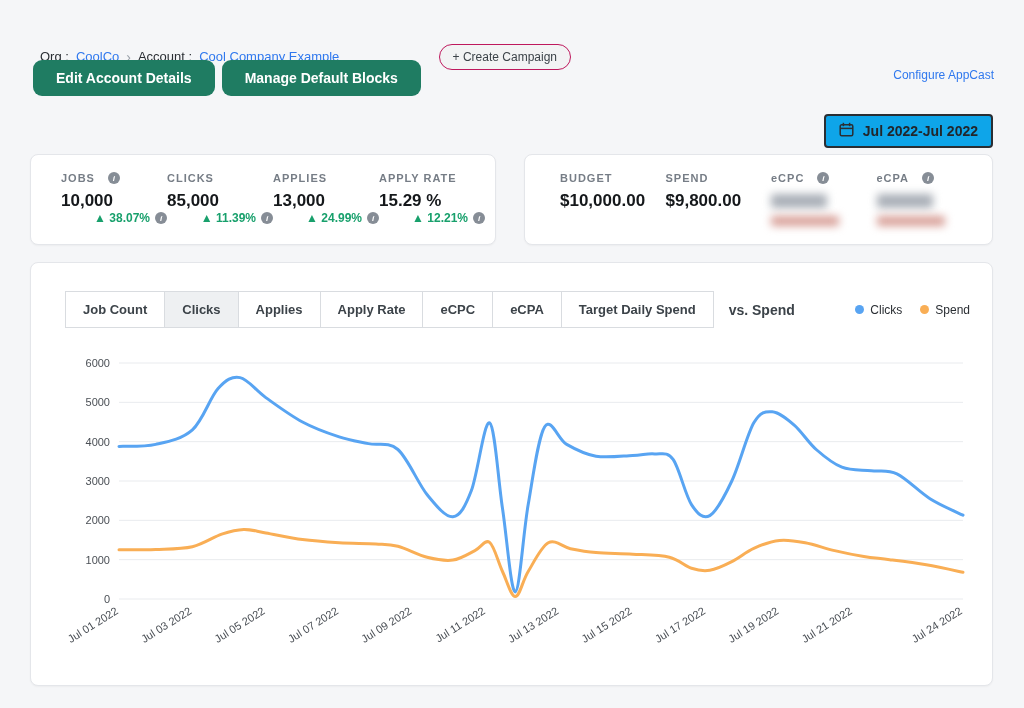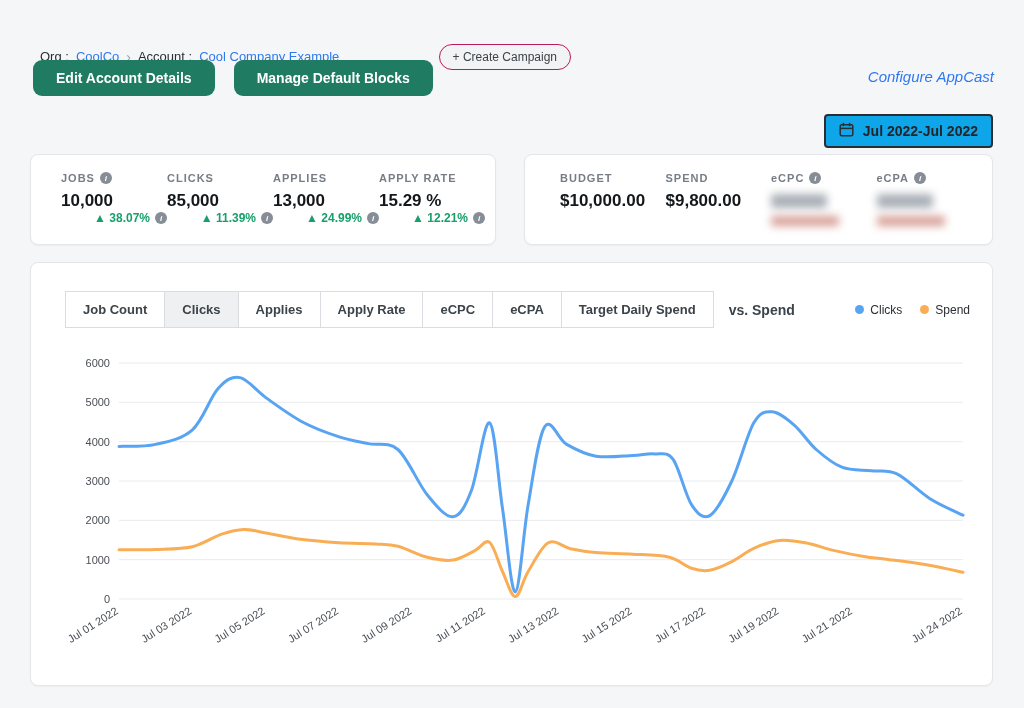--- a/index.html
+++ b/index.html
@@ -20,41 +20,41 @@
   .crumb-sep { color:#9aa1a9; font-size:14px; line-height:1; }
   .account-id { color:#14532d; font-size:11px; display:flex; align-items:center; gap:4px;margin-top:33px; }
   .copy-icon svg { display:block; }
   .create-campaign-btn {
     margin-left:10px; background:#f2f3f4; border:1px solid #be185d; border-radius:14px;
     padding:5px 13px; font-size:12px; color:#3c4349; cursor:pointer; white-space:nowrap;
     font-family:"Liberation Sans", sans-serif;
   }
 
   
-  .actions-row { position:absolute; top:60px; left:33px; display:flex; gap:19px; }
+  .actions-row { position:absolute; top:60px; left:33px; display:flex; gap:7px; }
   .green-btn {
     background:#1f7c62; color:#fff; font-weight:700; font-size:14px;
     border:none; border-radius:9px; padding:10px 23px; cursor:pointer;
     font-family:"Liberation Sans", sans-serif;
   }
-  .appcast-link { position:absolute; top:68px; right:30px; font-size:15px;font-style:italic; }
+  .appcast-link { position:absolute; top:68px; right:30px; font-size:12px; }
 
   
   .date-picker {
     position:absolute; top:114px; right:31px; display:flex; align-items:center; gap:9px;
     background:#0ea5e9; border:2px solid #2a2e33; border-radius:4px; padding:6px 13px;
     font-size:14px; font-weight:700; cursor:pointer;
   }
 
   
   .card { background:#fff; border:1px solid #e4e6ea; border-radius:8px; box-shadow:0 1px 2px rgba(0,0,0,0.04); }
   .stats-card { position:absolute; top:154px; left:30px; width:466px; height:91px; display:flex; padding:17px 10px 0 30px; }
   .budget-card { position:absolute; top:154px; left:524px; width:469px; height:91px; display:flex; padding:17px 10px 0 35px; }
   .stat-col { flex:1; }
-  .stat-label-row { display:flex; align-items:center; gap:5px; }
+  .stat-label-row { display:flex; align-items:center; gap:13px; }
   .stat-label { font-size:11px; font-weight:700; color:#767d86; letter-spacing:1px; white-space:nowrap; }
   .stat-value { font-size:17px; font-weight:700; color:#15181b; margin-top:7px; white-space:nowrap; }
   .delta-row { font-size:12px; font-weight:700; color:#18a06c; display:flex; align-items:center; gap:5px; white-space:nowrap;justify-content:flex-end; }
   .info-icon {
     width:12px; height:12px; border-radius:50%; background:#868d96; color:#fff;
     font-size:8px; font-weight:700; display:inline-flex; justify-content:center; align-items:center;
     flex:0 0 auto; cursor:pointer; font-style:italic;
   }
   .blur-main { width:56px; height:14px; background:#a9afb7; filter:blur(4px); margin-top:10px; border-radius:2px; }
   .blur-sub  { width:68px; height:10px; background:#d79e96; filter:blur(4px); margin-top:8px; border-radius:2px; }

